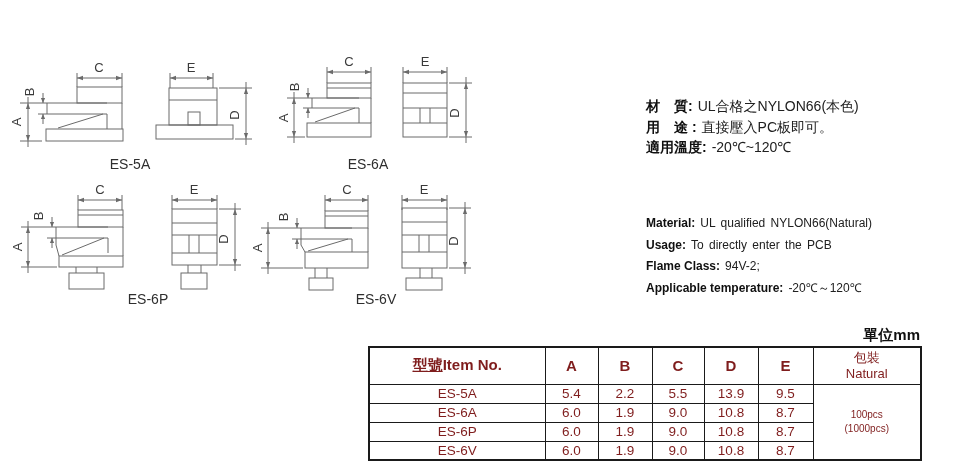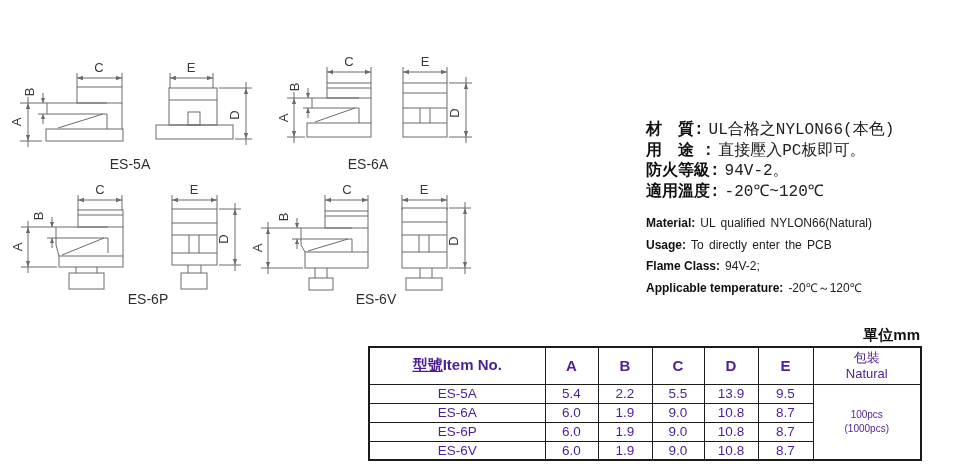--- a/index.html
+++ b/index.html
@@ -7,30 +7,30 @@
         font-family:"Liberation Sans",sans-serif;color:#222;}
   svg .ln{stroke:#6b6b6b;stroke-width:1;fill:none;}
   svg .ah{fill:#6b6b6b;stroke:none;}
   svg .dt{font-family:"Liberation Sans",sans-serif;font-size:13px;fill:#3a3a3a;text-anchor:middle;}
   svg .pl{font-family:"Liberation Sans",sans-serif;font-size:14px;fill:#2e2e2e;text-anchor:middle;}
   .dwg{position:absolute;}
   .dwg.es5a{left:12px;top:55px;}
   .dwg.es6a{left:278px;top:50px;}
   .dwg.es6p{left:12px;top:183px;}
   .dwg.es6v{left:252px;top:183px;}
-  .spec-zh{position:absolute;left:646px;top:120px;font-size:16px;line-height:20.5px;white-space:nowrap;font-family:Liberation Mono, monospace;}
+  .spec-zh{position:absolute;left:646px;top:96px;font-size:14px;line-height:20.5px;white-space:nowrap;}
   .spec-en{position:absolute;left:646px;top:213px;font-size:12px;line-height:21.5px;white-space:nowrap;}
   .spec-label{font-weight:bold;color:#101010;margin-right:5px;}
   .spec-value{color:#202020;}
   .spec-en .spec-value{word-spacing:2px;}
   .unit-label{position:absolute;top:326px;right:34px;font-size:15px;font-weight:bold;color:#101010;}
   table.spec-table{position:absolute;left:368px;top:346px;width:552px;border-collapse:collapse;
         table-layout:fixed;border:2px solid #1a1a1a;}
   .spec-table th,.spec-table td{border:1px solid #1a1a1a;text-align:center;vertical-align:middle;
-        padding:0;color:#4c1d95;overflow:hidden;}
+        padding:0;color:#7f1d1d;overflow:hidden;}
   .spec-table thead tr{height:37px;}
   .spec-table tbody tr{height:19px;}
   .spec-table th{font-size:15px;font-weight:bold;}
   .spec-table th.packing-h{font-weight:normal;font-size:13px;line-height:1.2;}
   .spec-table td{font-size:13.5px;}
   .spec-table td.packing-cell{font-size:10px;line-height:1.35;}
   .u{text-decoration:underline;}
 </style>
 </head>
 <body>
@@ -262,21 +262,20 @@
       <polygon class="ah" points="213,25 210.9,31 215.1,31"></polygon>
         <polygon class="ah" points="213,85 210.9,79 215.1,79"></polygon>
       <text class="dt" x="206" y="58" transform="rotate(-90 206 58)">D</text>
     </g>
     <text class="pl" x="124" y="121">ES-6V</text>
   </svg>
 
   <div class="spec-zh">
     <div><span class="spec-label">材　質:</span><span class="spec-value">UL合格之NYLON66(本色)</span></div>
     <div><span class="spec-label">用　途 :</span><span class="spec-value">直接壓入PC板即可。</span></div>
-    <div><span class="spec-label">防火等級:</span><span class="spec-value">94V-2。</span></div>
     <div><span class="spec-label">適用溫度:</span><span class="spec-value">-20℃~120℃</span></div>
   </div>
 
   <div class="spec-en">
     <div><span class="spec-label">Material:</span><span class="spec-value">UL qualified NYLON66(Natural)</span></div>
     <div><span class="spec-label">Usage:</span><span class="spec-value">To directly enter the PCB</span></div>
     <div><span class="spec-label">Flame Class:</span><span class="spec-value">94V-2;</span></div>
     <div><span class="spec-label">Applicable temperature:</span><span class="spec-value">-20℃～120℃</span></div>
   </div>
 

